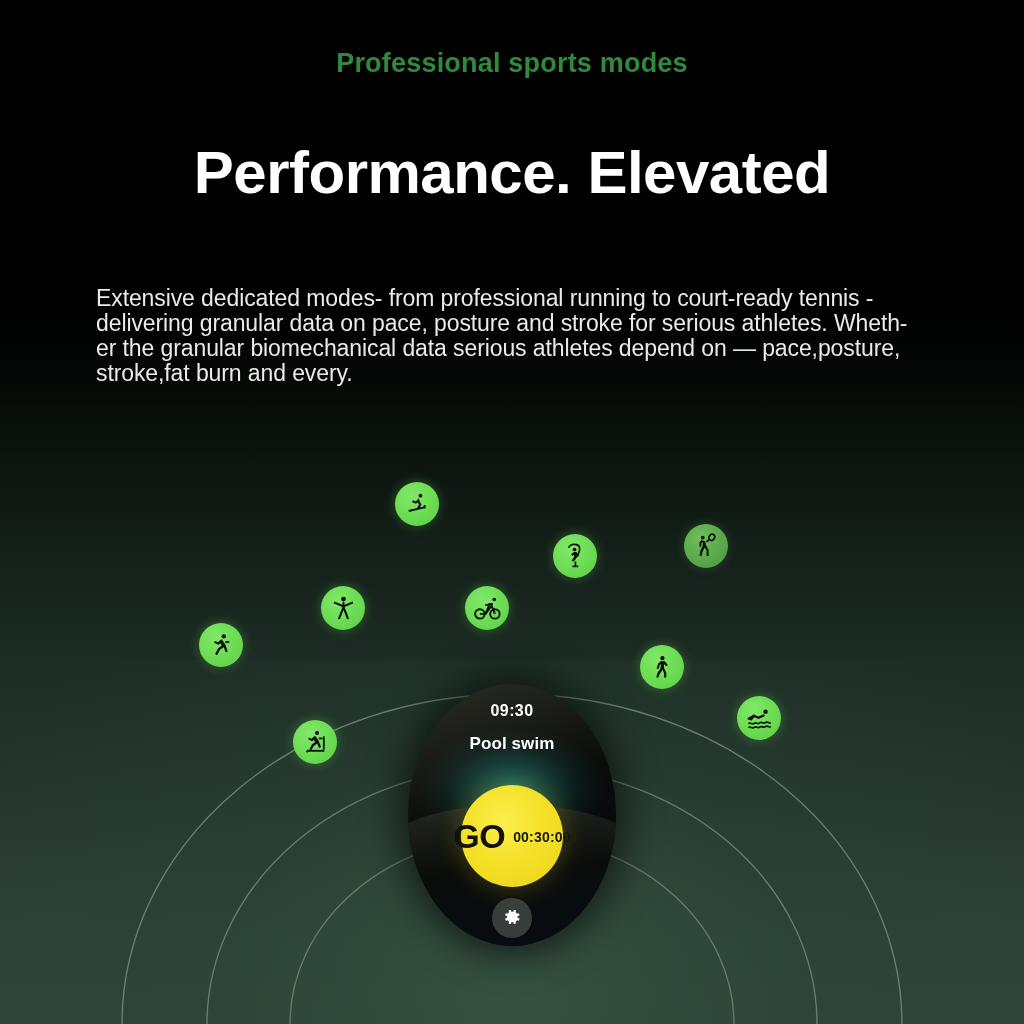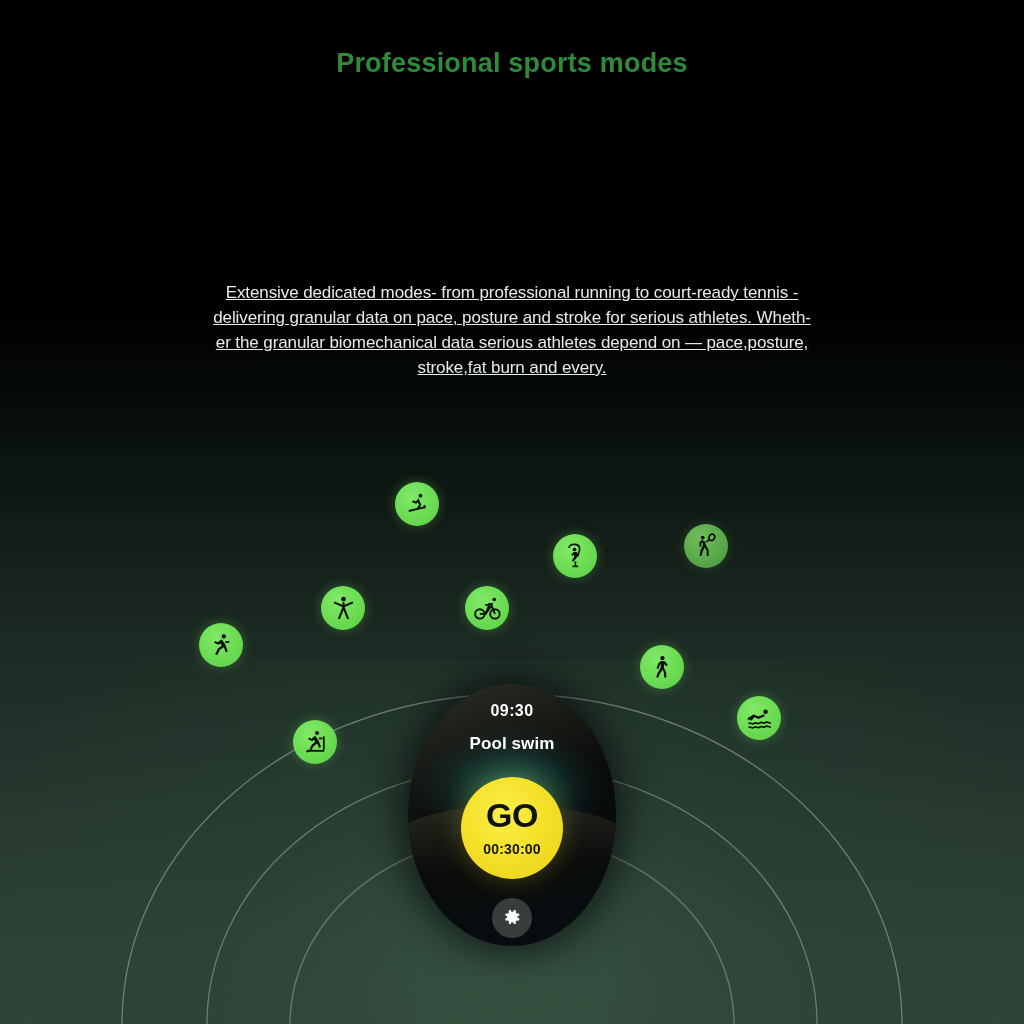--- a/index.html
+++ b/index.html
@@ -65,26 +65,25 @@
     line-height: 66px;
     letter-spacing: -0.5px;
   }
   .headline .l2 { display: block; }
 
   .body-copy {
     position: absolute;
     top: 263px;
     left: 96px;
     width: 832px;
-    text-align: center;
+    text-align: left;
     color: #e9ebe8;
-    font-size: 17px;
+    font-size: 23px;
     line-height: 25px;
     letter-spacing: -0.1px;
-    text-decoration: underline;
   }
   .body-copy span { display: block; white-space: nowrap; }
 
   
   .stage {
     position: absolute;
     left: 0;
     top: 430px;
     width: 1024px;
     height: 594px;
@@ -139,30 +138,30 @@
     width: 100%;
     text-align: center;
     color: #ffffff;
     font-size: 17px;
     font-weight: 700;
     letter-spacing: 0.1px;
   }
   .go-btn {
     position: absolute;
     left: 50%;
-    top: 144px;
+    top: 152px;
     width: 102px;
     height: 102px;
     margin-left: -51px;
     margin-top: -51px;
     border-radius: 50%;
     background: radial-gradient(circle at 42% 36%, #fbef4e 0%, #f4e026 48%, #e9d31b 100%);
     box-shadow: 0 0 22px 4px rgba(230,215,40,0.20);
     display: flex;
-    flex-direction: column;
+    flex-direction: row;
     align-items: center;
     justify-content: center;
     border: none;
     padding: 0;
     cursor: pointer;
     gap: 8px;
   }
   .go-label {
     color: #111208;
     font-size: 34px;
@@ -219,20 +218,21 @@
 </head>
 <body>
 
 <div id="page">
 
   <div class="bg-haze"></div>
 
   <div class="eyebrow">Professional sports modes</div>
 
   <h1 class="headline">
+    <span class="l1">Performance. Elevated</span>
   </h1>
 
   <p class="body-copy">
     <span>Extensive dedicated modes- from professional running to court-ready tennis -</span>
     <span>delivering granular data on pace, posture and stroke for serious athletes. Wheth-</span>
     <span>er the granular biomechanical data serious athletes depend on — pace,posture,</span>
     <span>stroke,fat burn and every.</span>
   </p>
 
   <div class="stage">

